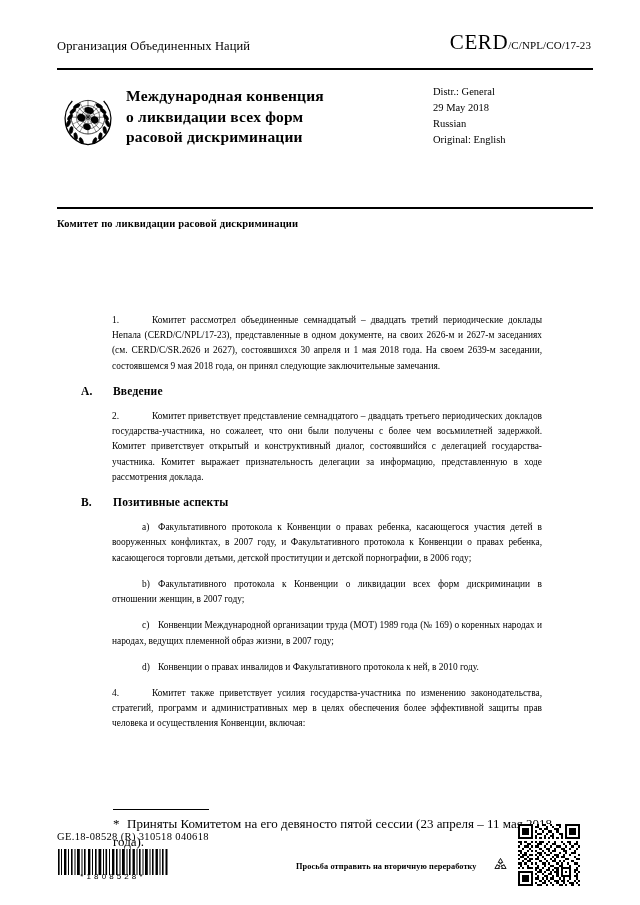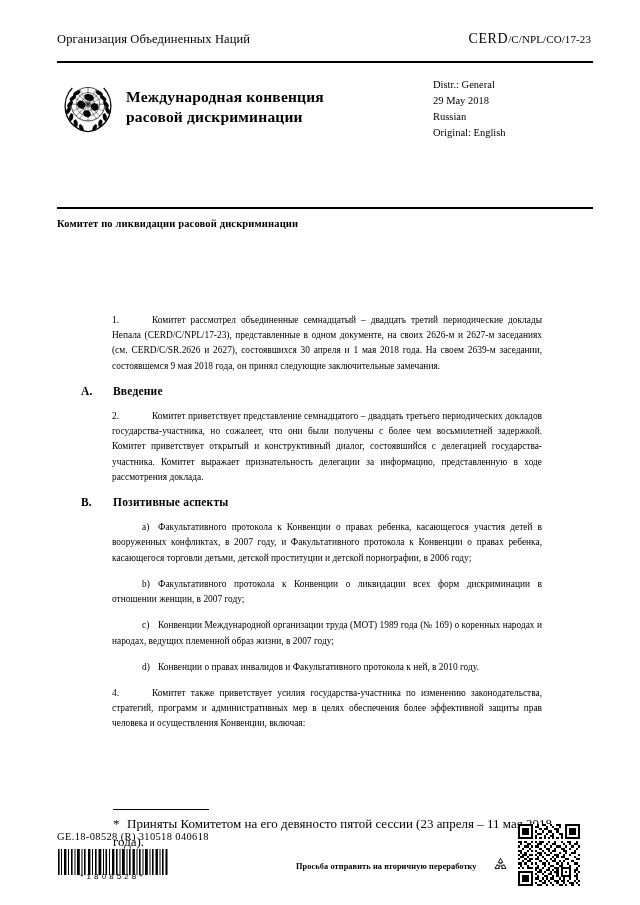--- a/index.html
+++ b/index.html
@@ -40,38 +40,38 @@
     font-size: 12.5px;
     letter-spacing: 0.1px;
     line-height: 1.15;
   }
   .symbol-wrap {
     display: flex;
     align-items: baseline;
     padding-right: 2px;
   }
   .symbol-main {
-    font-size: 14px;
+    font-size: 21px;
     letter-spacing: 0.6px;
     line-height: 1;
   }
   .symbol-suffix {
     font-size: 11px;
     letter-spacing: 0.1px;
     line-height: 1;
   }
   .rule-medium {
     border-top: 2px solid #000;
     height: 0;
     width: 100%;
   }
 
   .masthead-body {
     display: flex;
-    align-items: center;
+    align-items: flex-end;
     padding-top: 9px;
   }
   .emblem {
     width: 56px;
     height: 56px;
     flex: 0 0 56px;
     margin-left: 3px;
     margin-top: 1px;
   }
   .conv-title {
@@ -306,20 +306,21 @@
             <path d="M44 28 C50 25 58 27 60 32 C62 37 57 40 52 39 C47 38 42 34 44 28 Z"></path>
             <path d="M33 40 C38 37 44 40 45 45 C46 51 40 55 35 52 C30 49 29 43 33 40 Z"></path>
             <path d="M58 44 C63 42 69 45 69 50 C69 56 62 59 58 55 C54 51 54 46 58 44 Z"></path>
             <path d="M44 57 C49 55 55 58 55 63 C55 68 49 70 45 67 C41 64 40 59 44 57 Z"></path>
           </g>
         </svg>
       </div>
 
       <div class="conv-title">
         <div>Международная конвенция</div>
+        <div>о ликвидации всех форм</div>
         <div>расовой дискриминации</div>
       </div>
 
       <div class="distr-block">
         <div>Distr.: General</div>
         <div>29 May 2018</div>
         <div>Russian</div>
         <div>Original: English</div>
       </div>
 

